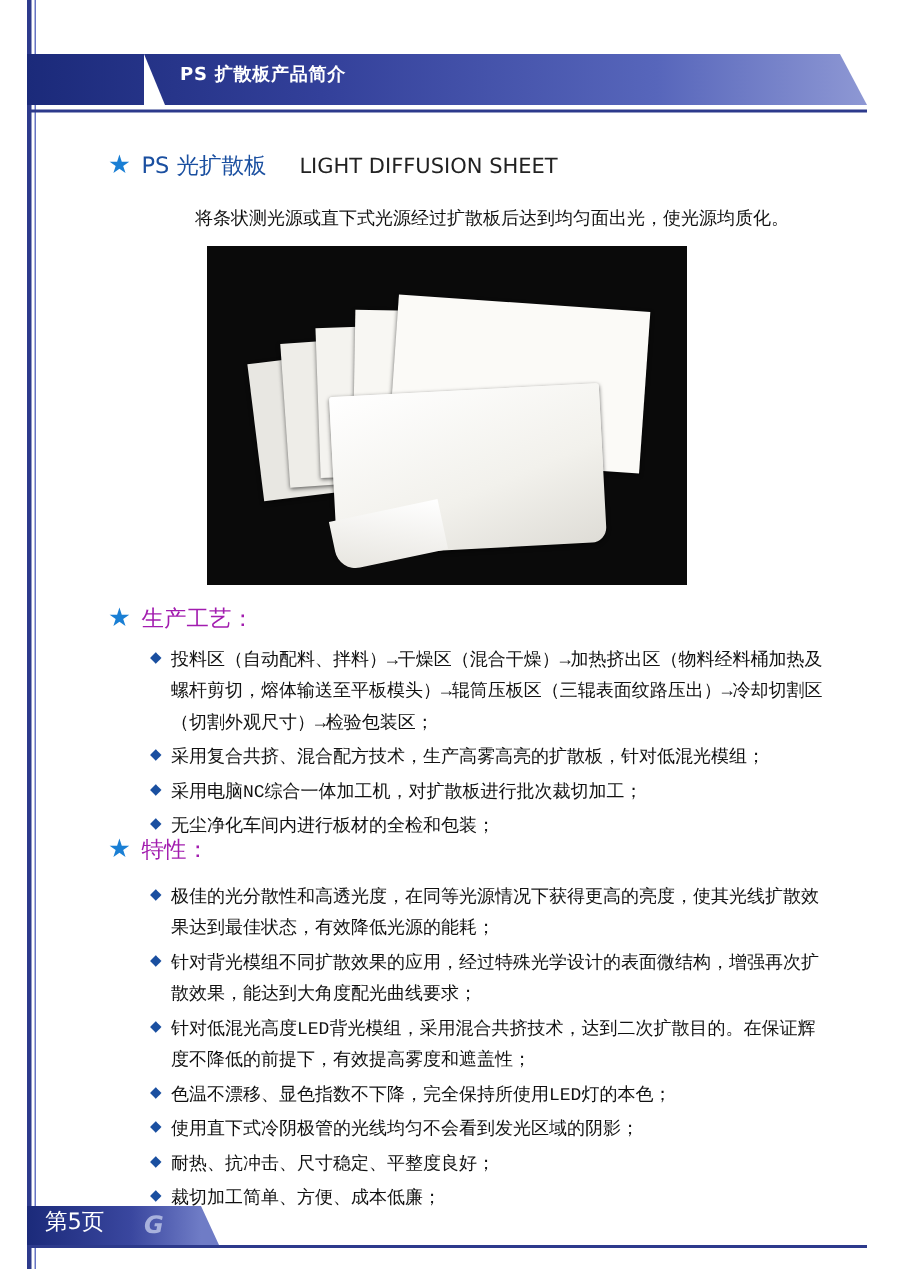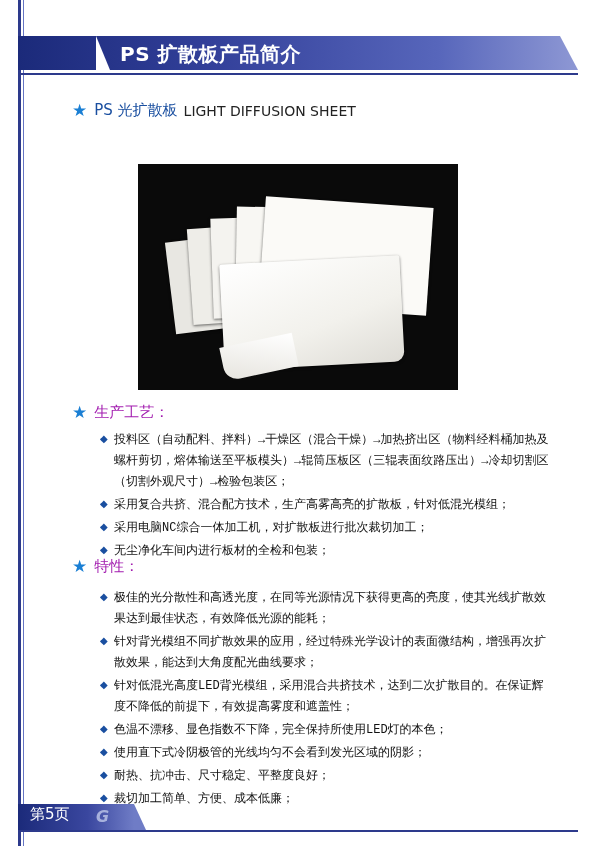--- a/index.html
+++ b/index.html
@@ -62,21 +62,21 @@
     top: 36px;
     width: 0; height: 0;
     border-bottom: 34px solid #ffffff;
     border-right: 14px solid transparent;
   }
   .header-title {
     position: absolute;
     left: 120px;
     top: 41px;
     color: #ffffff;
-    font-size: 20px;
+    font-size: 12px;
     font-weight: bold;
     letter-spacing: 0.5px;
     white-space: nowrap;
   }
   .header-underline {
     position: absolute;
     left: 18px;
     top: 73px;
     width: 560px;
     height: 2px;
@@ -232,23 +232,24 @@
 
   <div class="left-rule"></div>
   <div class="left-rule2"></div>
 
   <div class="header-band"></div>
   <div class="header-slash"></div>
   <div class="header-title">PS 扩散板产品简介</div>
   <div class="header-underline"></div>
 
   <div class="sec-title" style="left:72px; top:100px;">
-    <span class="star">★</span><span class="label">PS 光扩散板</span><span class="label label-en" style="margin-left:6px;">LIGHT DIFFUSION SHEET</span>
-  </div>
-
+    <span class="star">★</span><span class="label">PS 光扩散板</span><span class="label label-en" style="margin-left:22px;">LIGHT DIFFUSION SHEET</span>
+  </div>
+
+  <div class="intro-text">将条状测光源或直下式光源经过扩散板后达到均匀面出光，使光源均质化。</div>
 
   <div class="photo">
     <div class="sheet s1"></div>
     <div class="sheet s2"></div>
     <div class="sheet s3"></div>
     <div class="sheet s4"></div>
     <div class="sheet s5"></div>
     <div class="sheet top"></div>
     <div class="sheet-curl"></div>
   </div>

